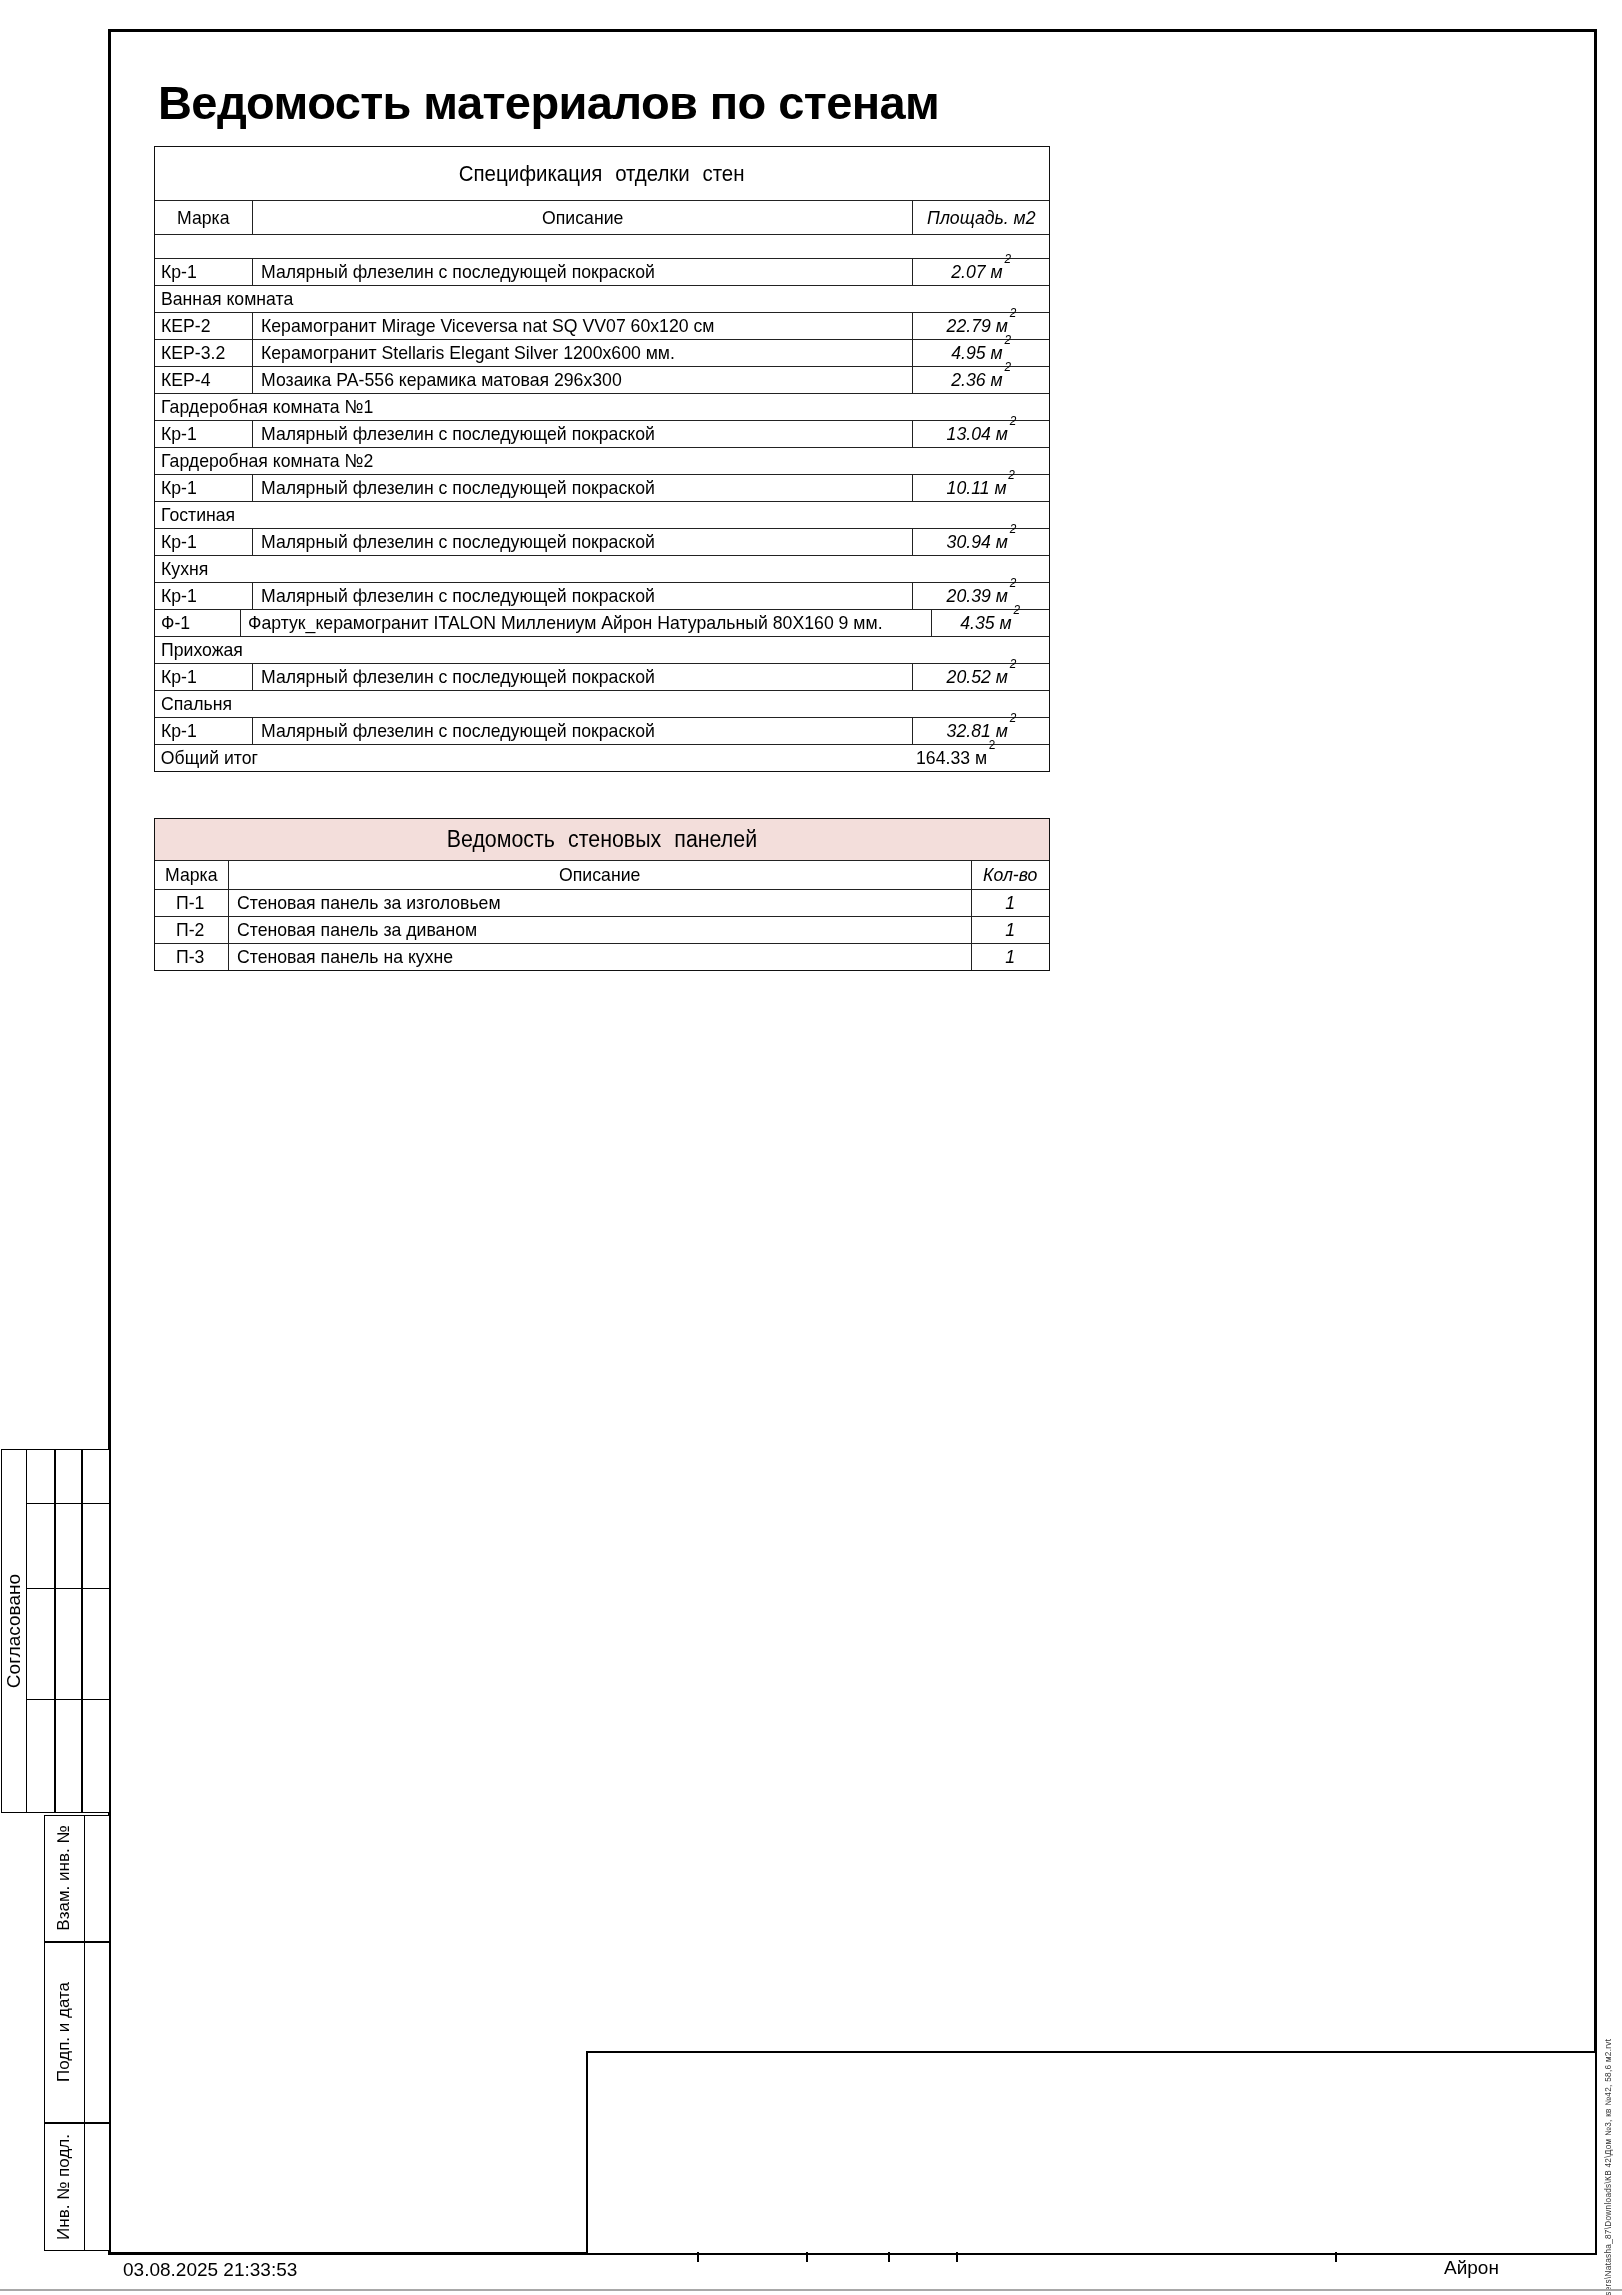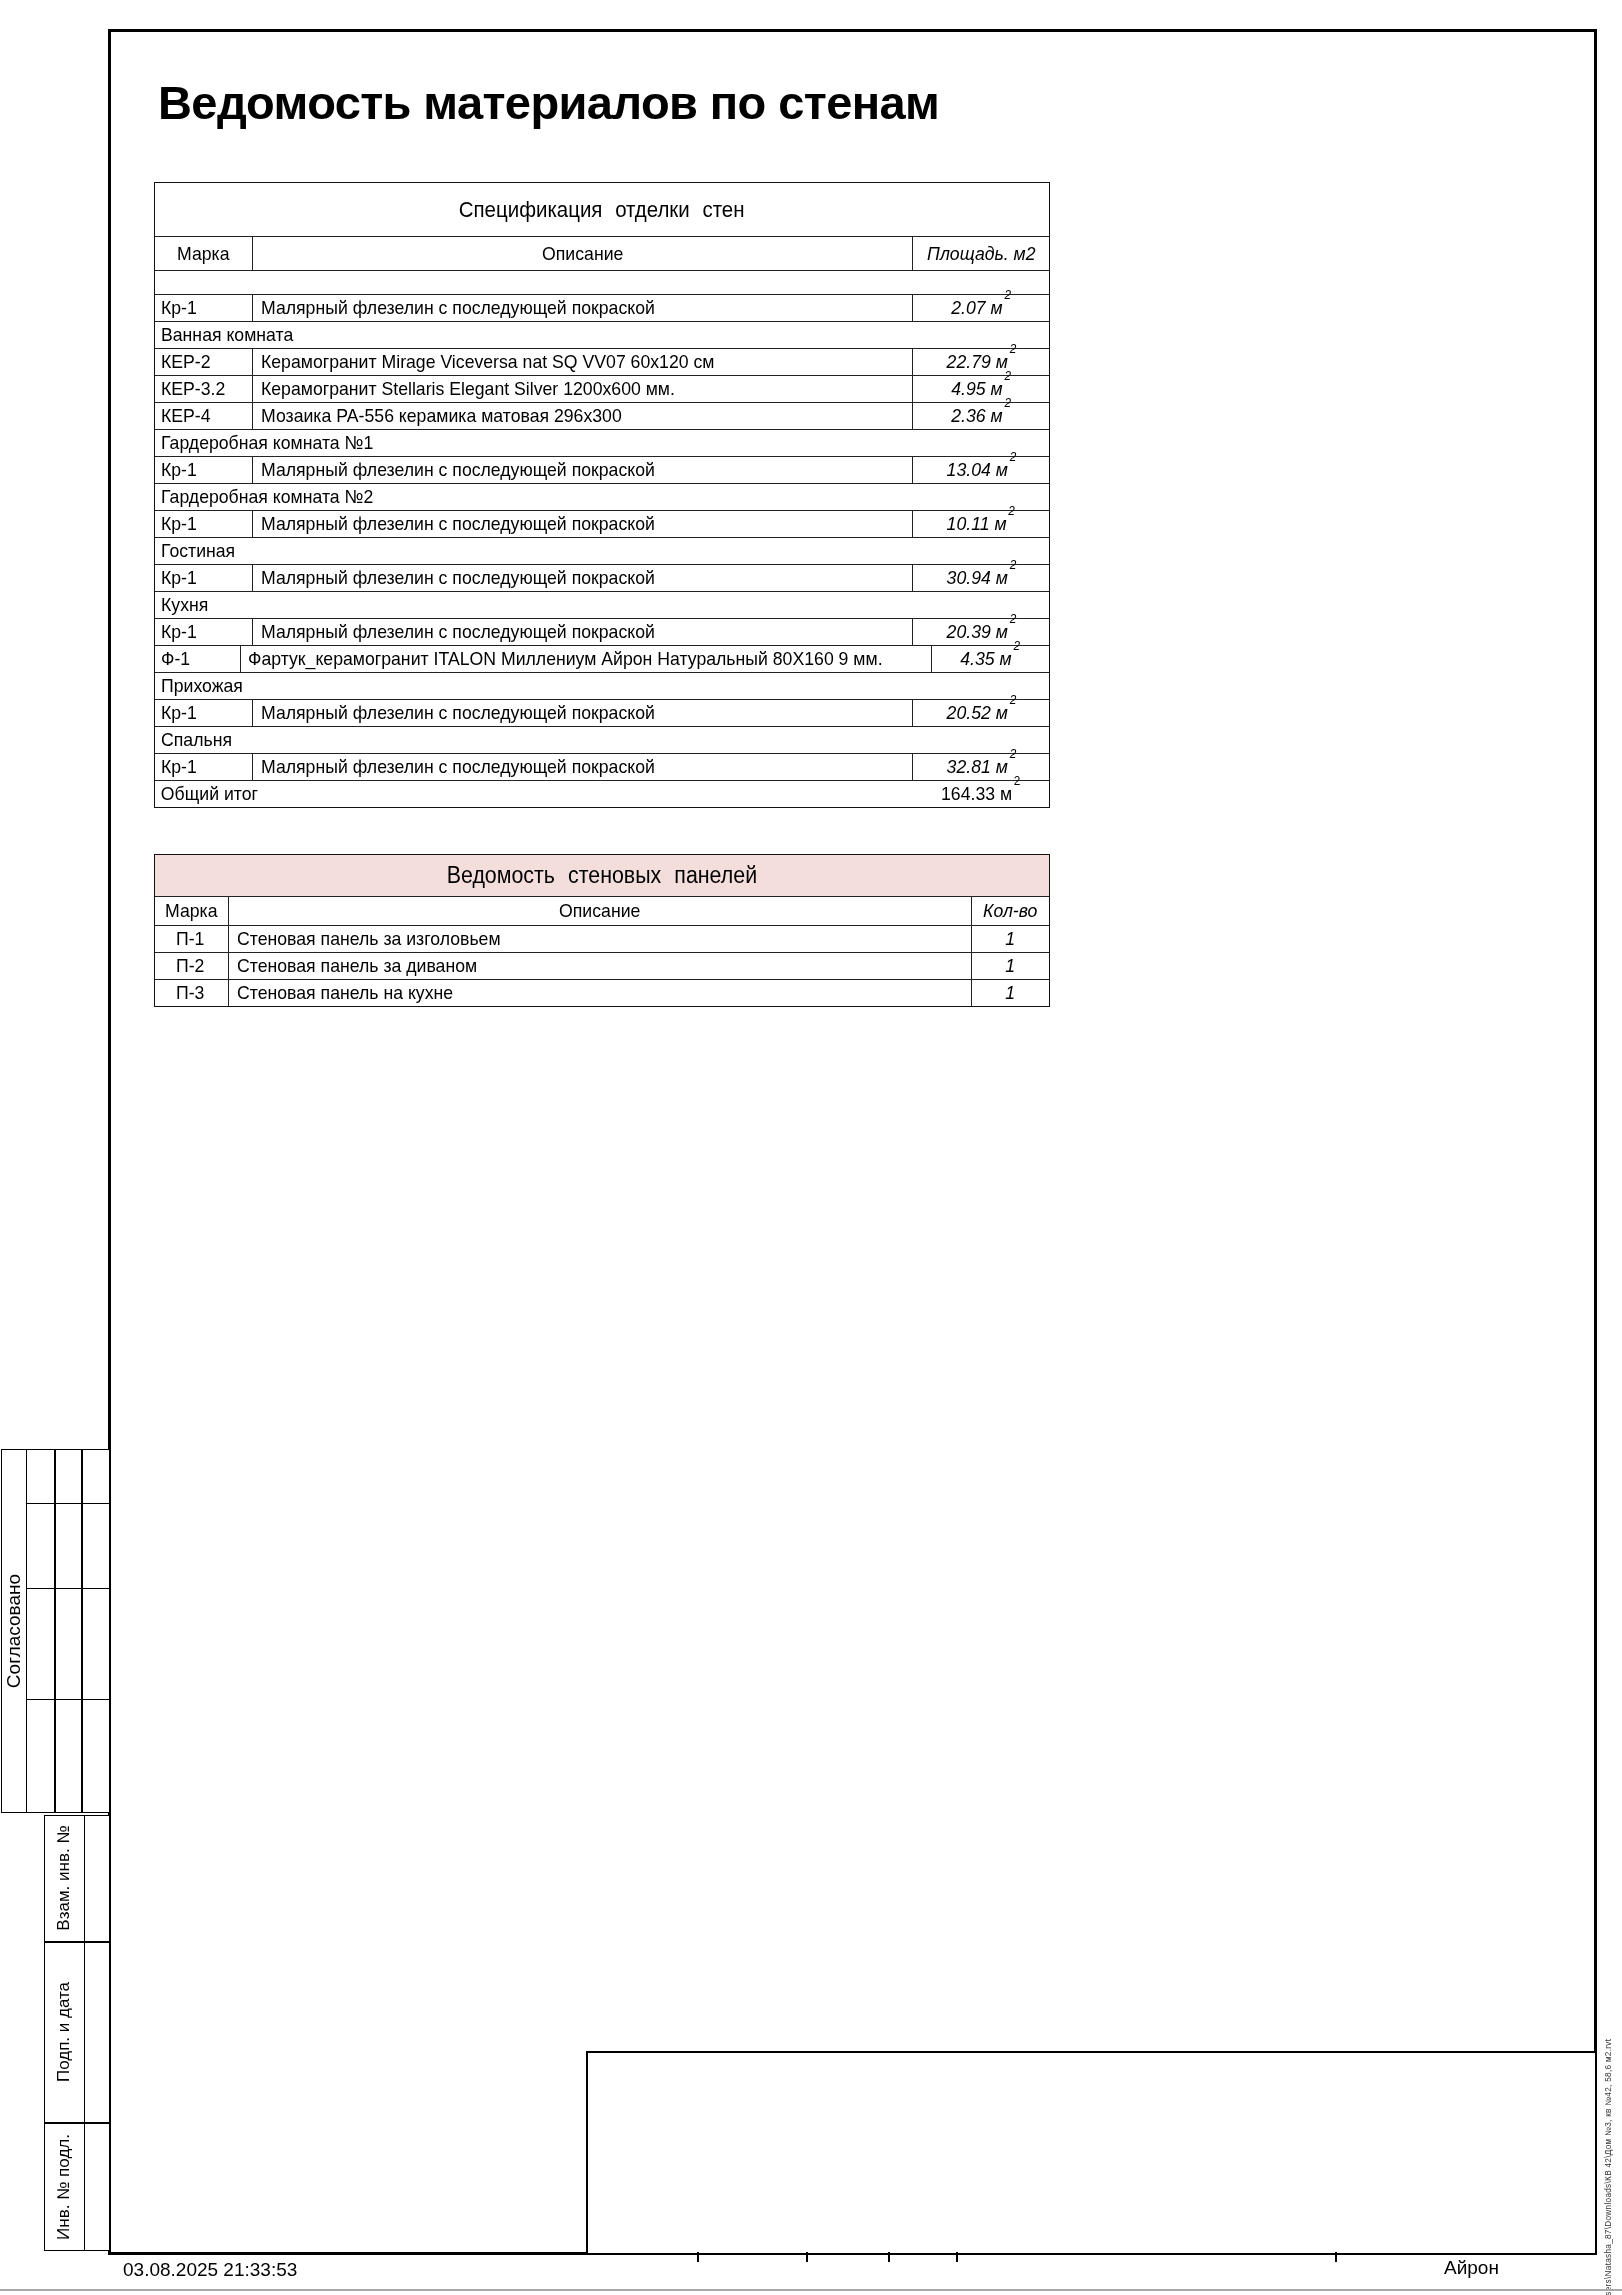--- a/index.html
+++ b/index.html
@@ -20,21 +20,20 @@
   
   .page-title {
     position:absolute; left:158px; top:75px; margin:0;
     font-size:47px; font-weight:700; letter-spacing:-0.6px; white-space:nowrap;
   }
   
   .cad-table {
     position:absolute; left:154px; width:896px;
     border:1.9px solid #111; box-sizing:border-box; background:#fff;
     font-size:19px;
-    margin-top:36px;
   }
   #spec-table { top:146px; }
   #panels-table { top:818px; }
   .trow { position:relative; display:flex; box-sizing:border-box; align-items:center; }
   .trow + .trow { border-top:1.3px solid #222; }
   .trow.title-row { height:53px; justify-content:center; font-size:22px; word-spacing:7.6px; }
   #panels-table .trow.title-row { height:41px; font-size:23px; }
   .trow.header-row { height:34px; }
   #panels-table .trow.header-row { height:29px; }
   .trow.blank-row { height:24px; border-top:1.9px solid #222; }
@@ -46,21 +45,21 @@
   .col-desc  { flex:1; border-right:1.3px solid #222; padding-left:7.6px; }
   .col-area  { width:136px; justify-content:center;font-style:italic; }
   #panels-table .col-mark { width:74px; justify-content:center; padding-left:0; }
   #panels-table .col-area { width:77px; }
   .header-row .col-mark { justify-content:center; padding-left:0; }
   .header-row .col-desc { justify-content:center; padding-left:0; }
   .group-row  { padding-left:6.3px; }
   .total-row .total-label { padding-left:6.3px; }
   .total-row .total-val {
     position:absolute; right:0; top:0; width:136px; height:100%;
-    display:flex; align-items:center; justify-content:center;
+    display:flex; align-items:center; 
   }
   .cad { display:inline-block; transform:scaleX(0.93); transform-origin:left center; }
   .c .cad, .title-row .cad, .col-area .cad, .total-val .cad { transform-origin:center center; }
   sup.sq { font-size:12.7px; position:relative; top:-8.2px; margin-left:1.9px; }
   .pinkbar { background:#f3dedb; }
   
   .stamp { position:absolute; border:1.9px solid #000; box-sizing:border-box; background:#fff; }
   #sogl-block { left:1.3px; top:1449px; width:109px; height:364px; }
   #sogl-block .vdiv { position:absolute; top:0; bottom:0; width:1.3px; background:#000; }
   #sogl-block .hdiv { position:absolute; left:23.4px; right:0; height:1.3px; background:#000; }

